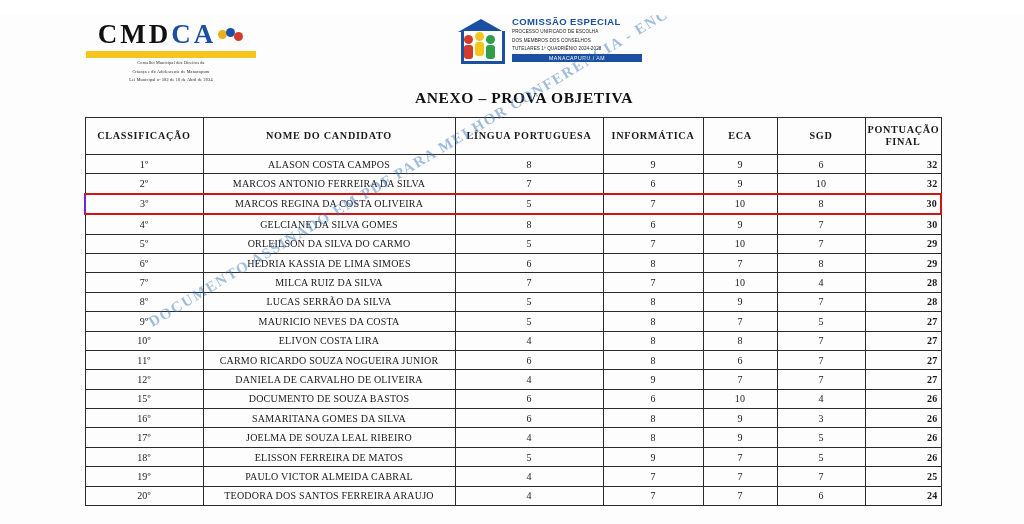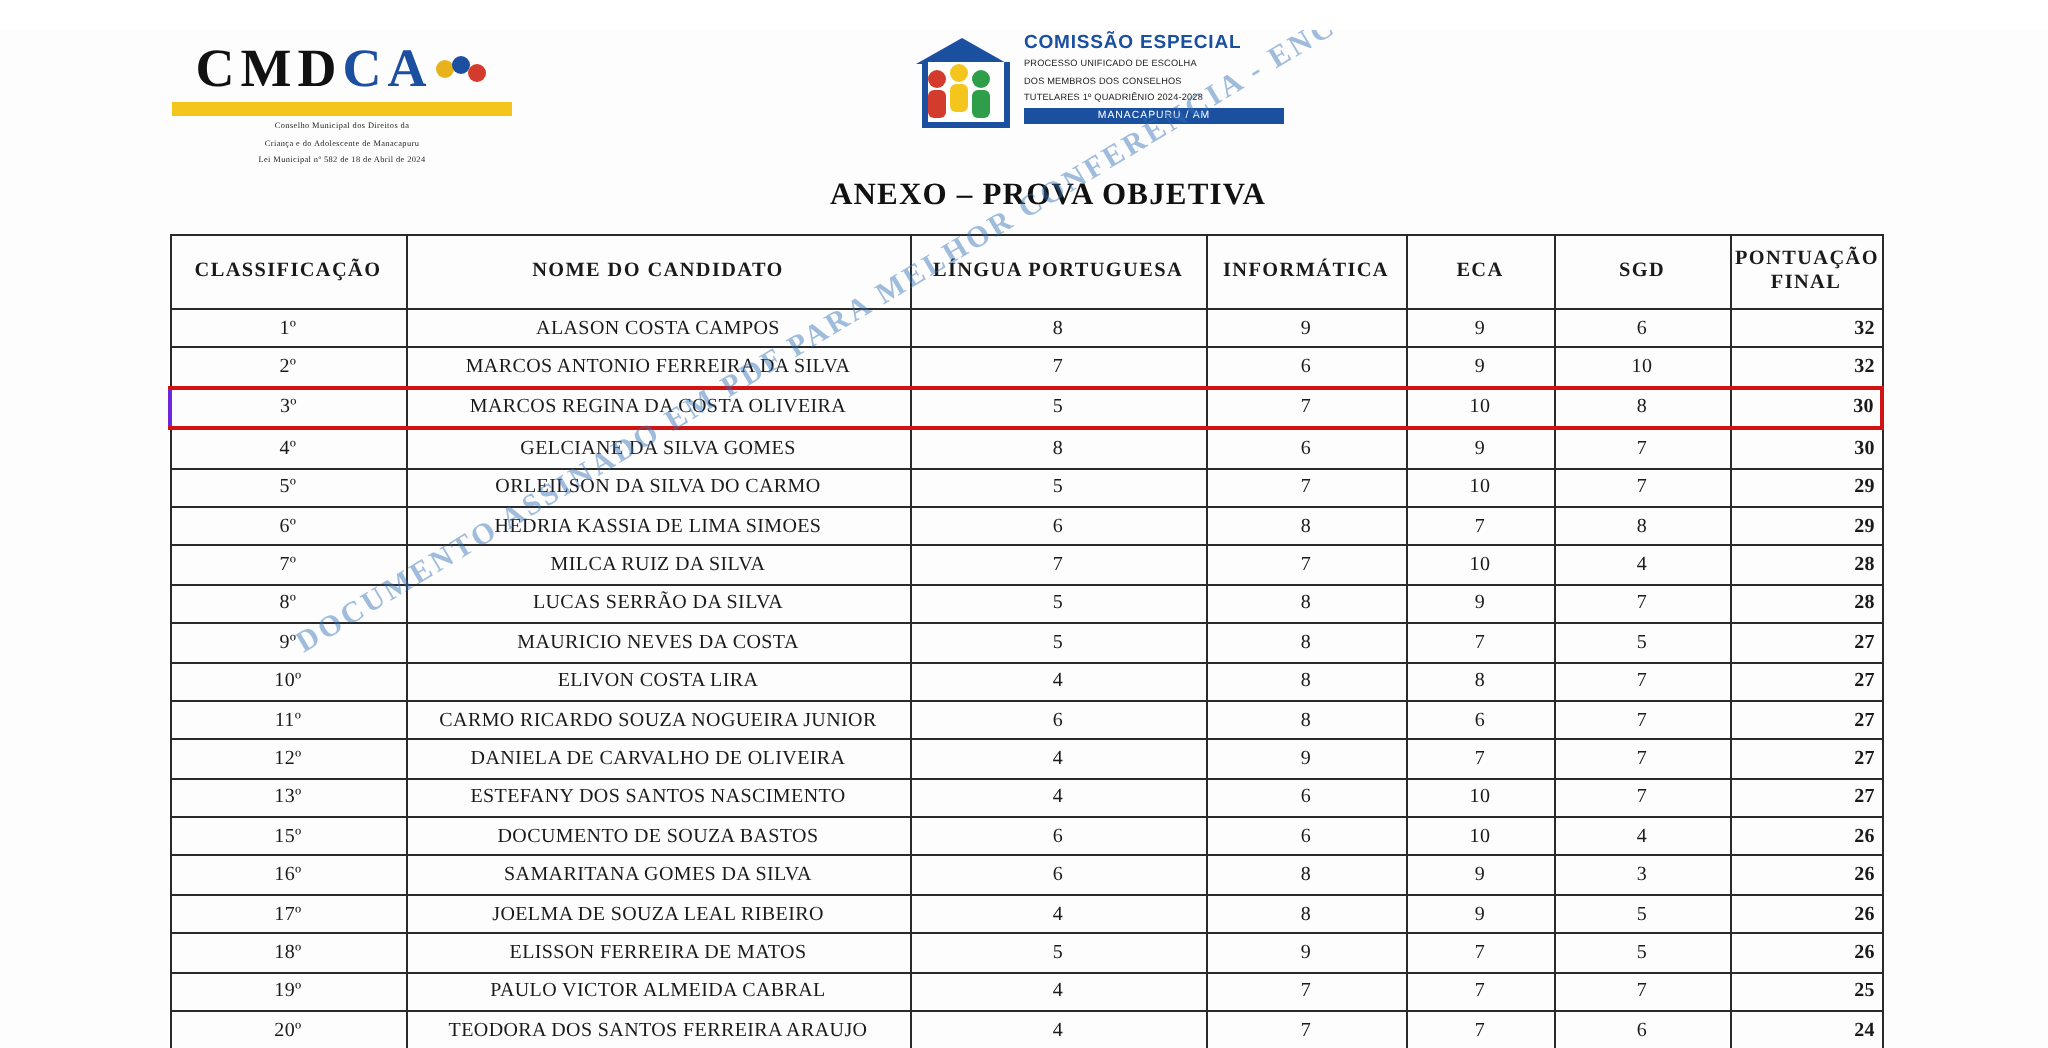--- a/index.html
+++ b/index.html
@@ -405,29 +405,20 @@
           <tr>
             <td class="c-rank">12º</td>
             <td class="c-name">DANIELA DE CARVALHO DE OLIVEIRA</td>
             <td class="c-num">4</td>
             <td class="c-num">9</td>
             <td class="c-num">7</td>
             <td class="c-num">7</td>
             <td class="c-total">27</td>
           </tr>
           <tr>
-            <td class="c-rank">13º</td>
-            <td class="c-name">ESTEFANY DOS SANTOS NASCIMENTO</td>
-            <td class="c-num">4</td>
-            <td class="c-num">6</td>
-            <td class="c-num">10</td>
-            <td class="c-num">7</td>
-            <td class="c-total">27</td>
-          </tr>
-          <tr>
             <td class="c-rank">15º</td>
             <td class="c-name">DOCUMENTO DE SOUZA BASTOS</td>
             <td class="c-num">6</td>
             <td class="c-num">6</td>
             <td class="c-num">10</td>
             <td class="c-num">4</td>
             <td class="c-total">26</td>
           </tr>
           <tr>
             <td class="c-rank">16º</td>

